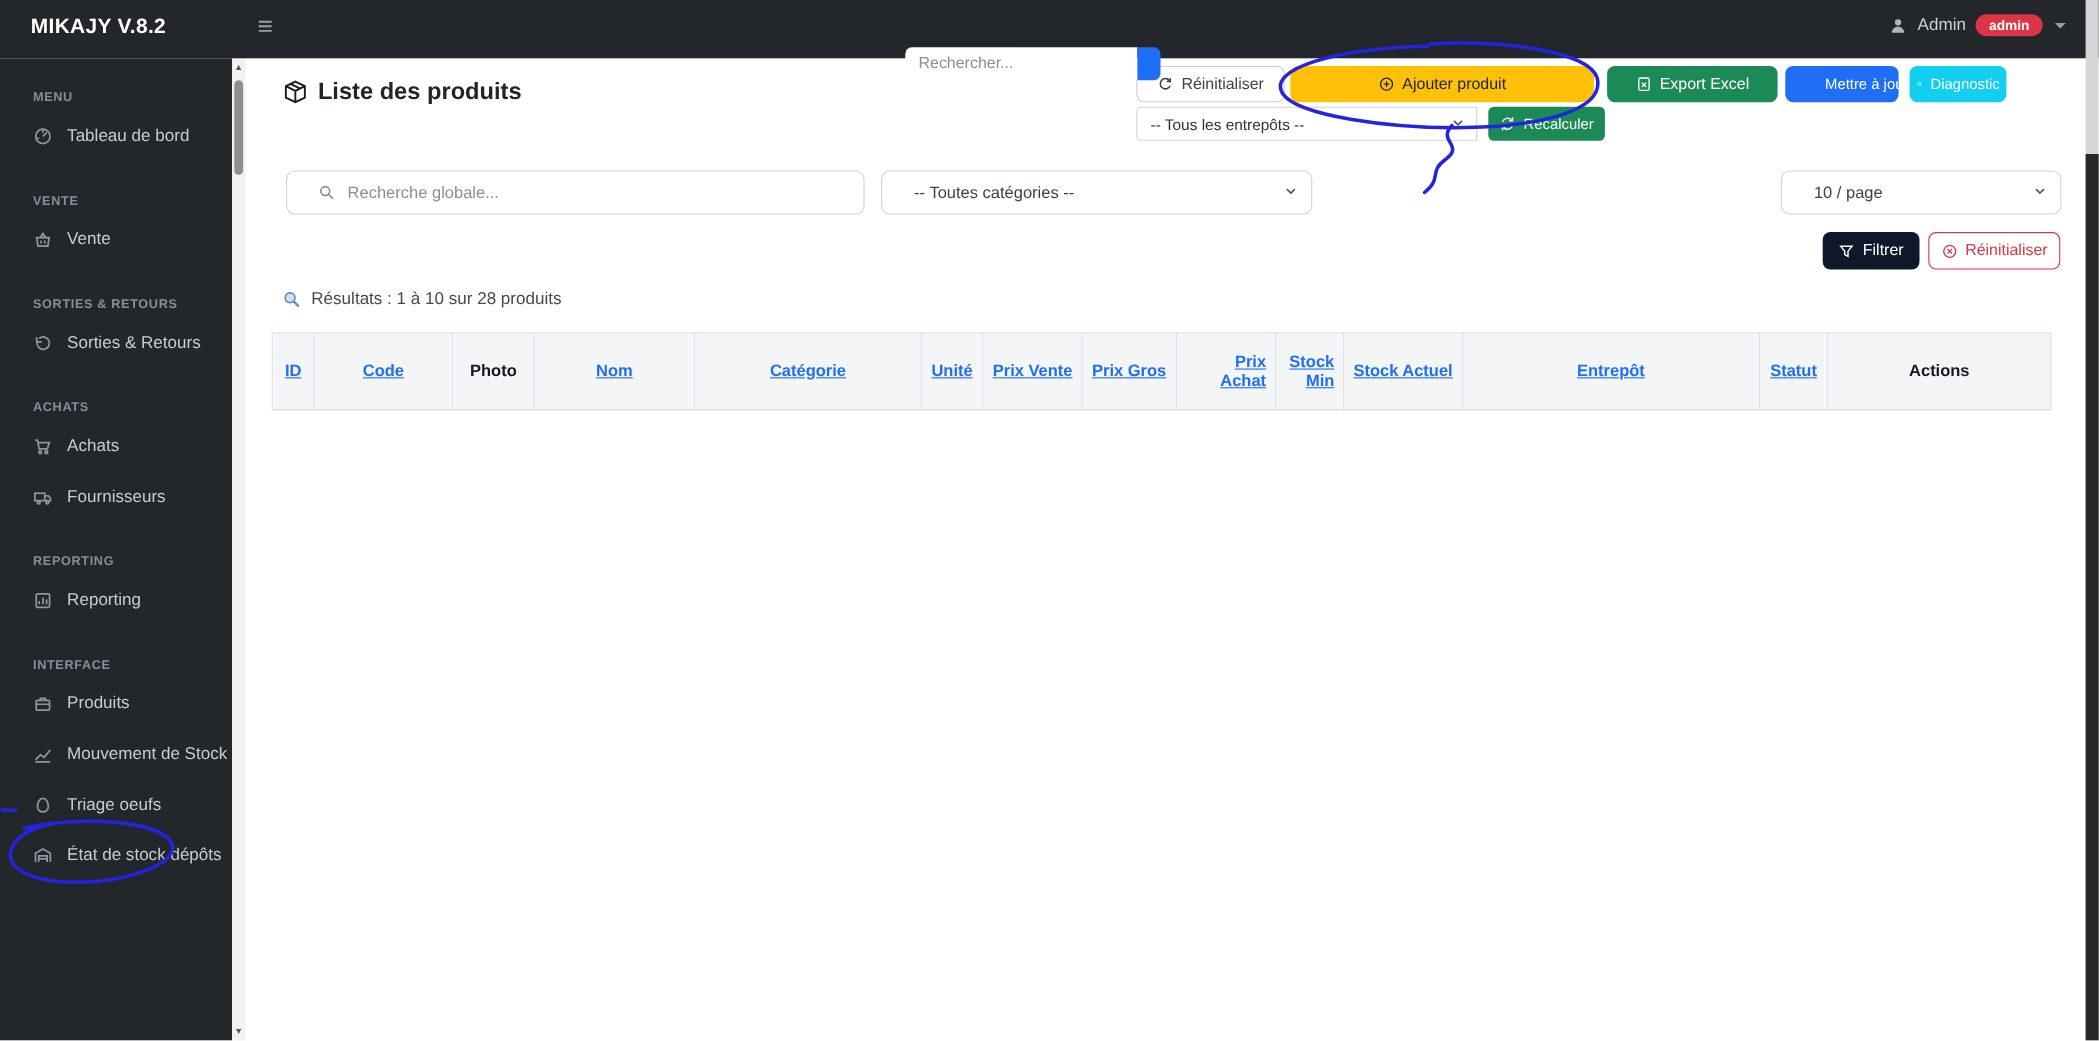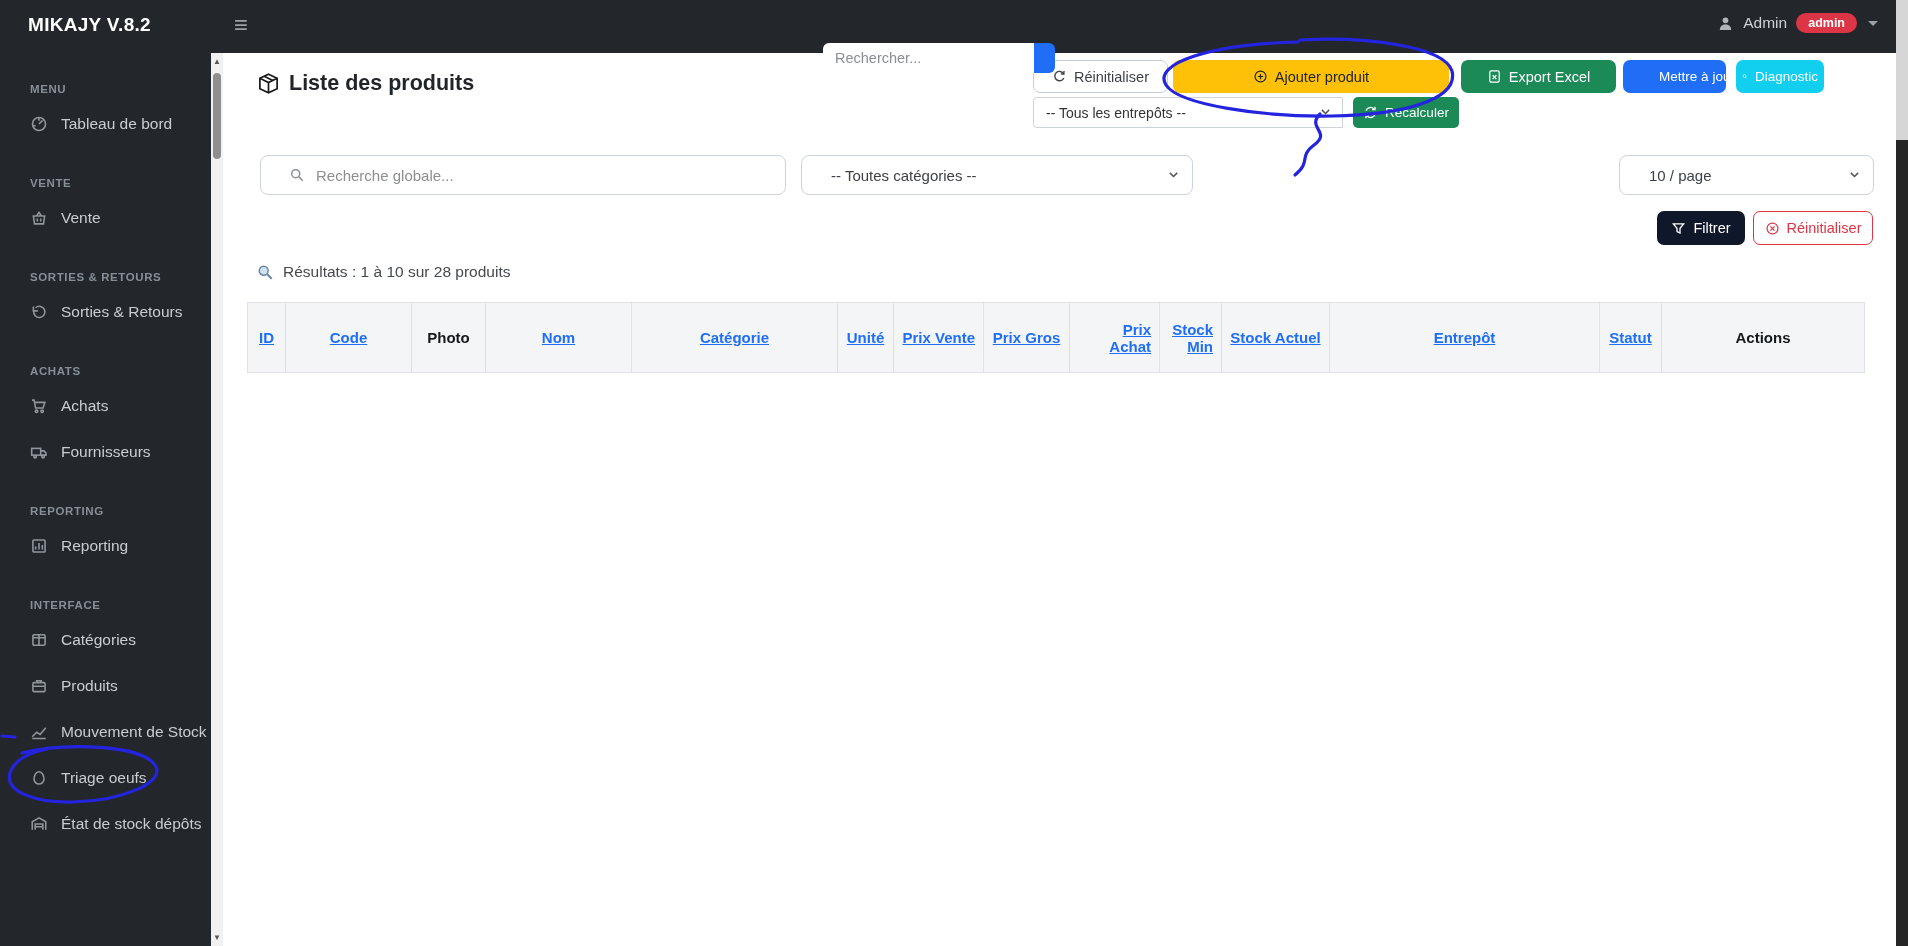--- a/index.html
+++ b/index.html
@@ -155,29 +155,20 @@
       <div class="sb-item">
         <span class="sb-ico">
           <svg viewBox="0 0 16 16">
             <rect x="2.6" y="2.6" width="10.8" height="10.8" rx="1"></rect>
             <path d="M5 11 V8.4 M8 11 V5.4 M11 11 V7"></path>
           </svg>
         </span>
         <span>Reporting</span>
       </div>
       <div class="sb-section">INTERFACE</div>
-      <div class="sb-item">
-        <span class="sb-ico">
-          <svg viewBox="0 0 16 16">
-            <rect x="2.6" y="3.4" width="10.8" height="9.2" rx="1"></rect>
-            <path d="M8 3.4 V12.6 M2.6 6 H13.4"></path>
-          </svg>
-        </span>
-        <span>Catégories</span>
-      </div>
       <div class="sb-item">
         <span class="sb-ico">
           <svg viewBox="0 0 16 16">
             <rect x="2.6" y="5" width="10.8" height="8" rx="1"></rect>
             <path d="M6 5 V3.4 H10 V5 M2.6 8.2 H13.4"></path>
           </svg>
         </span>
         <span>Produits</span>
       </div>
       <div class="sb-item">

